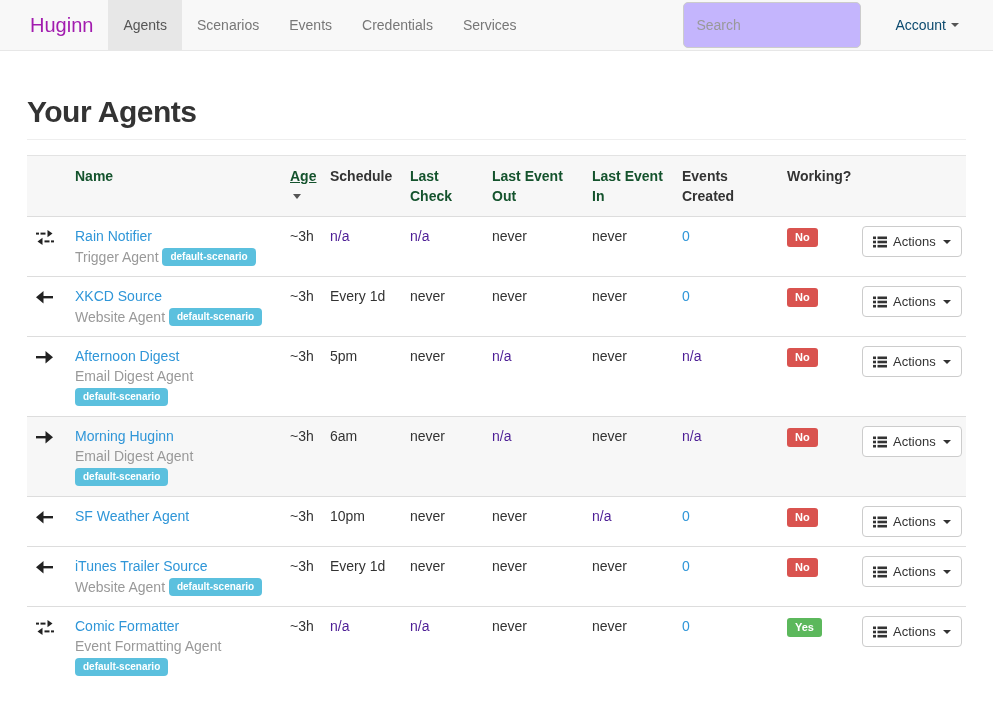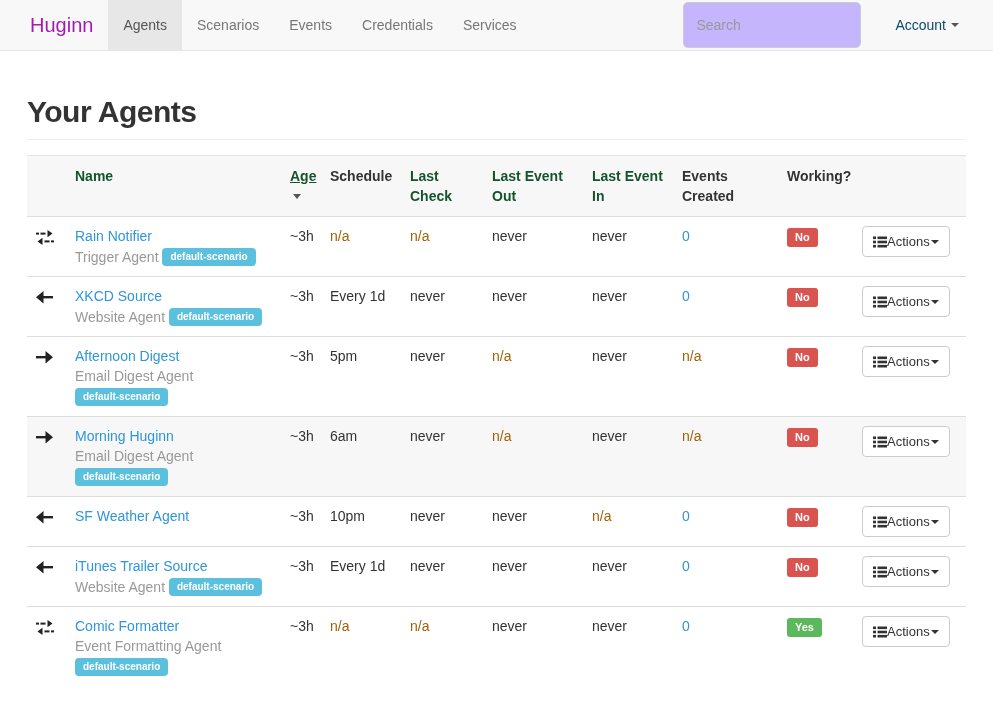--- a/index.html
+++ b/index.html
@@ -66,38 +66,38 @@
   .col-icon    { width: 40px;  }
   .col-name    { width: 215px; }
   .col-age     { width: 40px;  }
   .col-schedule{ width: 80px;  }
   .col-check   { width: 82px;  }
   .col-out     { width: 100px; }
   .col-in      { width: 90px;  }
   .col-events  { width: 105px; }
   .col-working { width: 75px;  }
   .col-actions { width: 112px; }
-  .muted { color: #a16207; }
+  .muted { color: #4c1d95; }
   .agent-name { color: #2f96d8; text-decoration: none; cursor: pointer; }
   .agent-type { color: #999; }
   .scenario-badge {
     display: inline-block; background: #5bc0de; color: #fff;
     font-size: 10px; font-weight: bold; padding: 3px 8px 4px;
     border-radius: 4px; margin-top: 2px; cursor: pointer; line-height: 11px;
     vertical-align: 2px;
   }
   .count-link { color: #2f96d8; cursor: pointer; }
   .working-badge {
     display: inline-block; color: #fff; font-size: 11px; font-weight: bold;
     padding: 3px 8px 4px; border-radius: 3px; line-height: 12px;
   }
   .working-no  { background: #d9534f; }
   .working-yes { background: #5cb85c; }
   .actions-btn {
-    display: inline-flex; align-items: center; gap: 0;
+    display: inline-flex; align-items: center; gap: 6px;
     background: #fff; border: 1px solid #ccc; border-radius: 4px;
     padding: 5px 10px; font-size: 13px; color: #333; cursor: pointer;
     font-family: inherit; height: 31px;
   }
   .actions-btn .caret { border-top-color: #333; margin-left: 1px; }
   .dir-icon { display: inline-block; margin-top: 4px; }
   .dir-icon svg { display: block; }
 </style>
 </head>
 <body>

